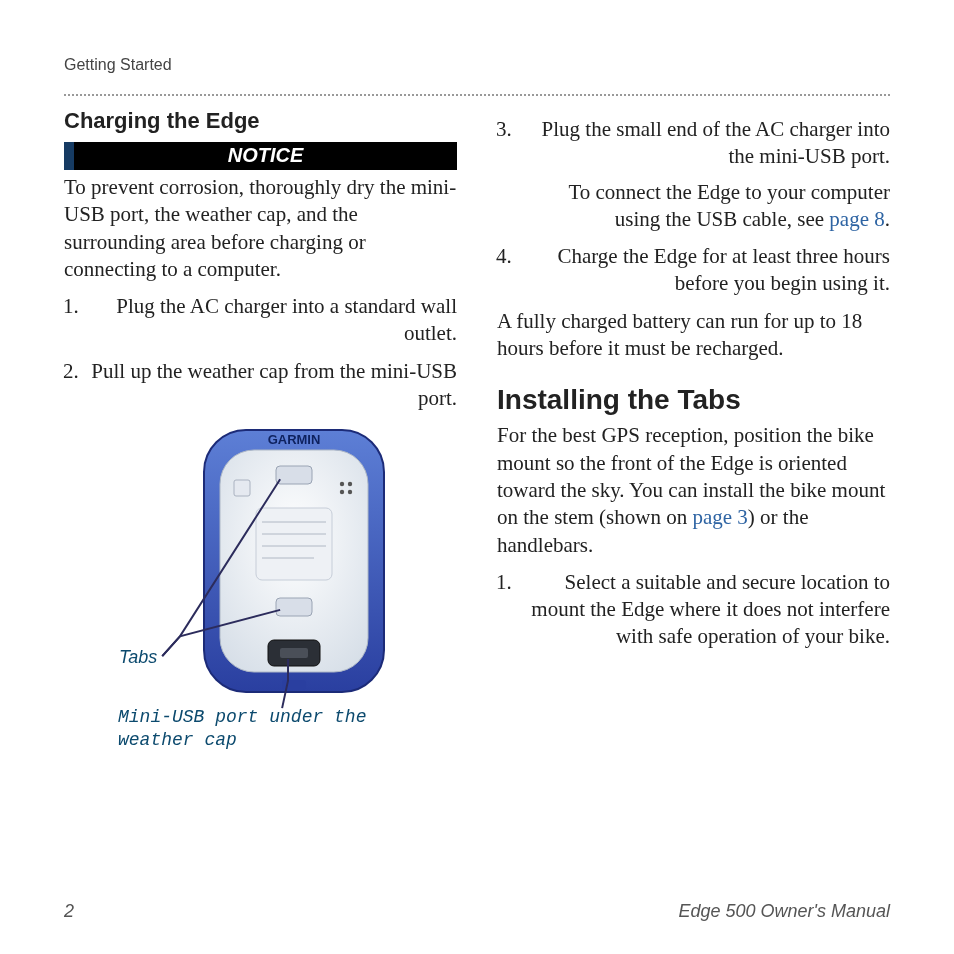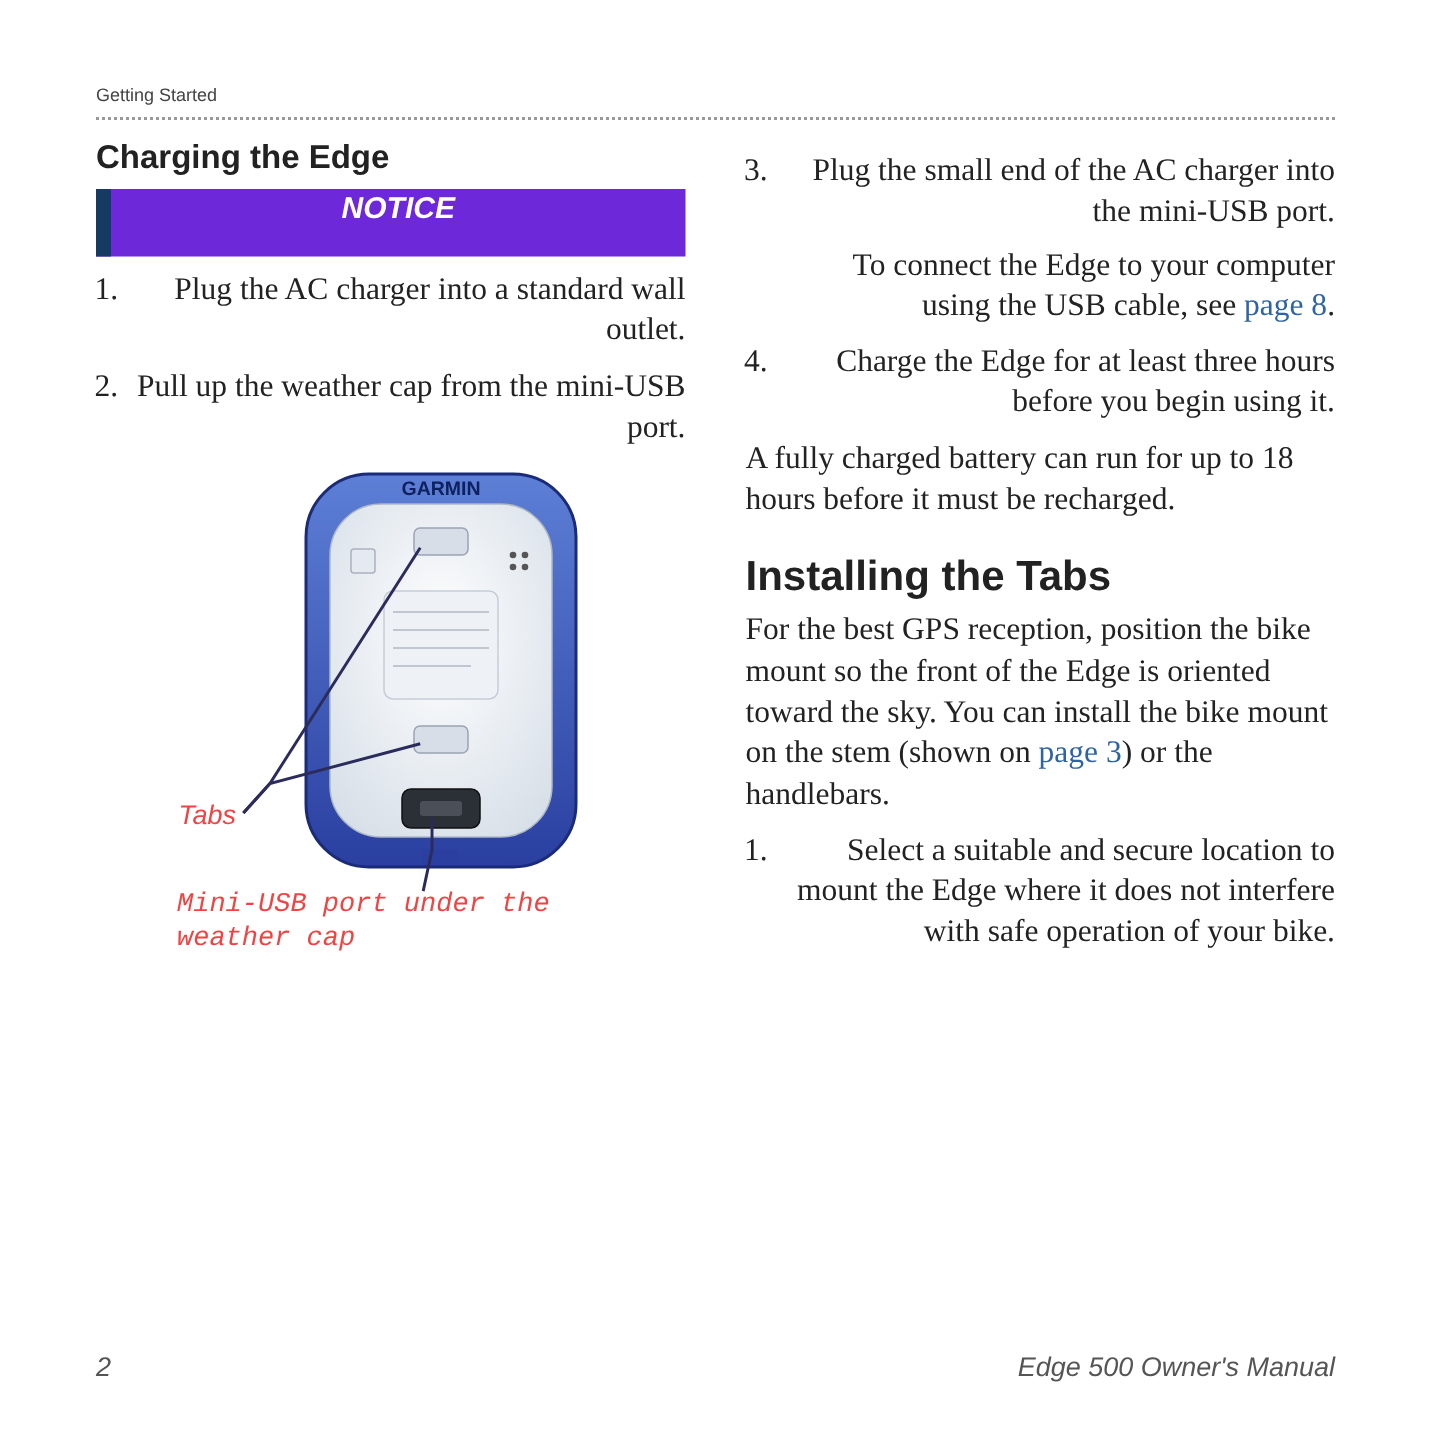--- a/index.html
+++ b/index.html
@@ -12,48 +12,48 @@
     color: #222;
   }
   .page {
     box-sizing: border-box;
     width: 954px;
     height: 954px;
     padding: 56px 64px 30px 64px;
     position: relative;
   }
   .run-head {
-    font-size: 12px;
+    font-size: 16px;
     color: #444;
-    margin-bottom: 8px;
+    margin-bottom: 20px;
   }
   .dotted {
     border: none;
     border-top: 2px dotted #999;
     margin: 2px 0 12px 0;
   }
   .columns {
     display: flex;
     gap: 40px;
   }
   .col {
     flex: 1 1 0;
   }
   h3.section {
     font-size: 22px;
     font-weight: bold;
     margin: 0 0 8px 0;
   }
   .notice-bar {
-    background: #6d28d9;
+    background: #000000;
     color: #fff;
     text-align: center;
     font-weight: bold;
     font-style: italic;
-    padding: 2px 0 20px 0;
+    padding: 2px 0 3px 0;
     font-size: 20px;
     border-left: 10px solid #163b63;
     margin-bottom: 4px;
   }
   .body-text {
     font-family: "Times New Roman", Times, serif;
     font-size: 21px;
     line-height: 1.3;
     margin: 0 0 10px 0;
   }
@@ -87,21 +87,21 @@
     top: 0;
     width: 200px;
     height: 280px;
   }
   .device-wrap svg { width: 100%; height: 100%; }
   .callout {
     position: absolute;
     font-style: italic;
     font-family: Arial, Helvetica, sans-serif;
     font-size: 18px;
-    color: #ef4444;
+    color: #0c4a6e;
   }
   .tabs-label { left: 55px; top: 225px; }
   .port-label { left: 54px; top: 284px; width: 250px; line-height: 1.25; font-family: Liberation Mono, monospace; }
   .leader {
     position: absolute;
     stroke: #2c2c5c;
     stroke-width: 2;
     fill: none;
   }
   .footer {
@@ -123,20 +123,21 @@
 
 <div class="page">
   <div class="run-head">Getting Started</div>
   <hr class="dotted">
 
   <div class="columns">
 
     <div class="col">
       <h3 class="section">Charging the Edge</h3>
       <div class="notice-bar">NOTICE</div>
+      <p class="body-text">To prevent corrosion, thoroughly dry the mini-USB port, the weather cap, and the surrounding area before charging or connecting to a computer.</p>
 
       <ol class="body-text">
         <li>Plug the AC charger into a standard wall outlet.</li>
         <li>Pull up the weather cap from the mini-USB port.</li>
       </ol>
 
       <div class="figure">
         <div class="device-wrap">
           <svg viewBox="0 0 200 280">
 

